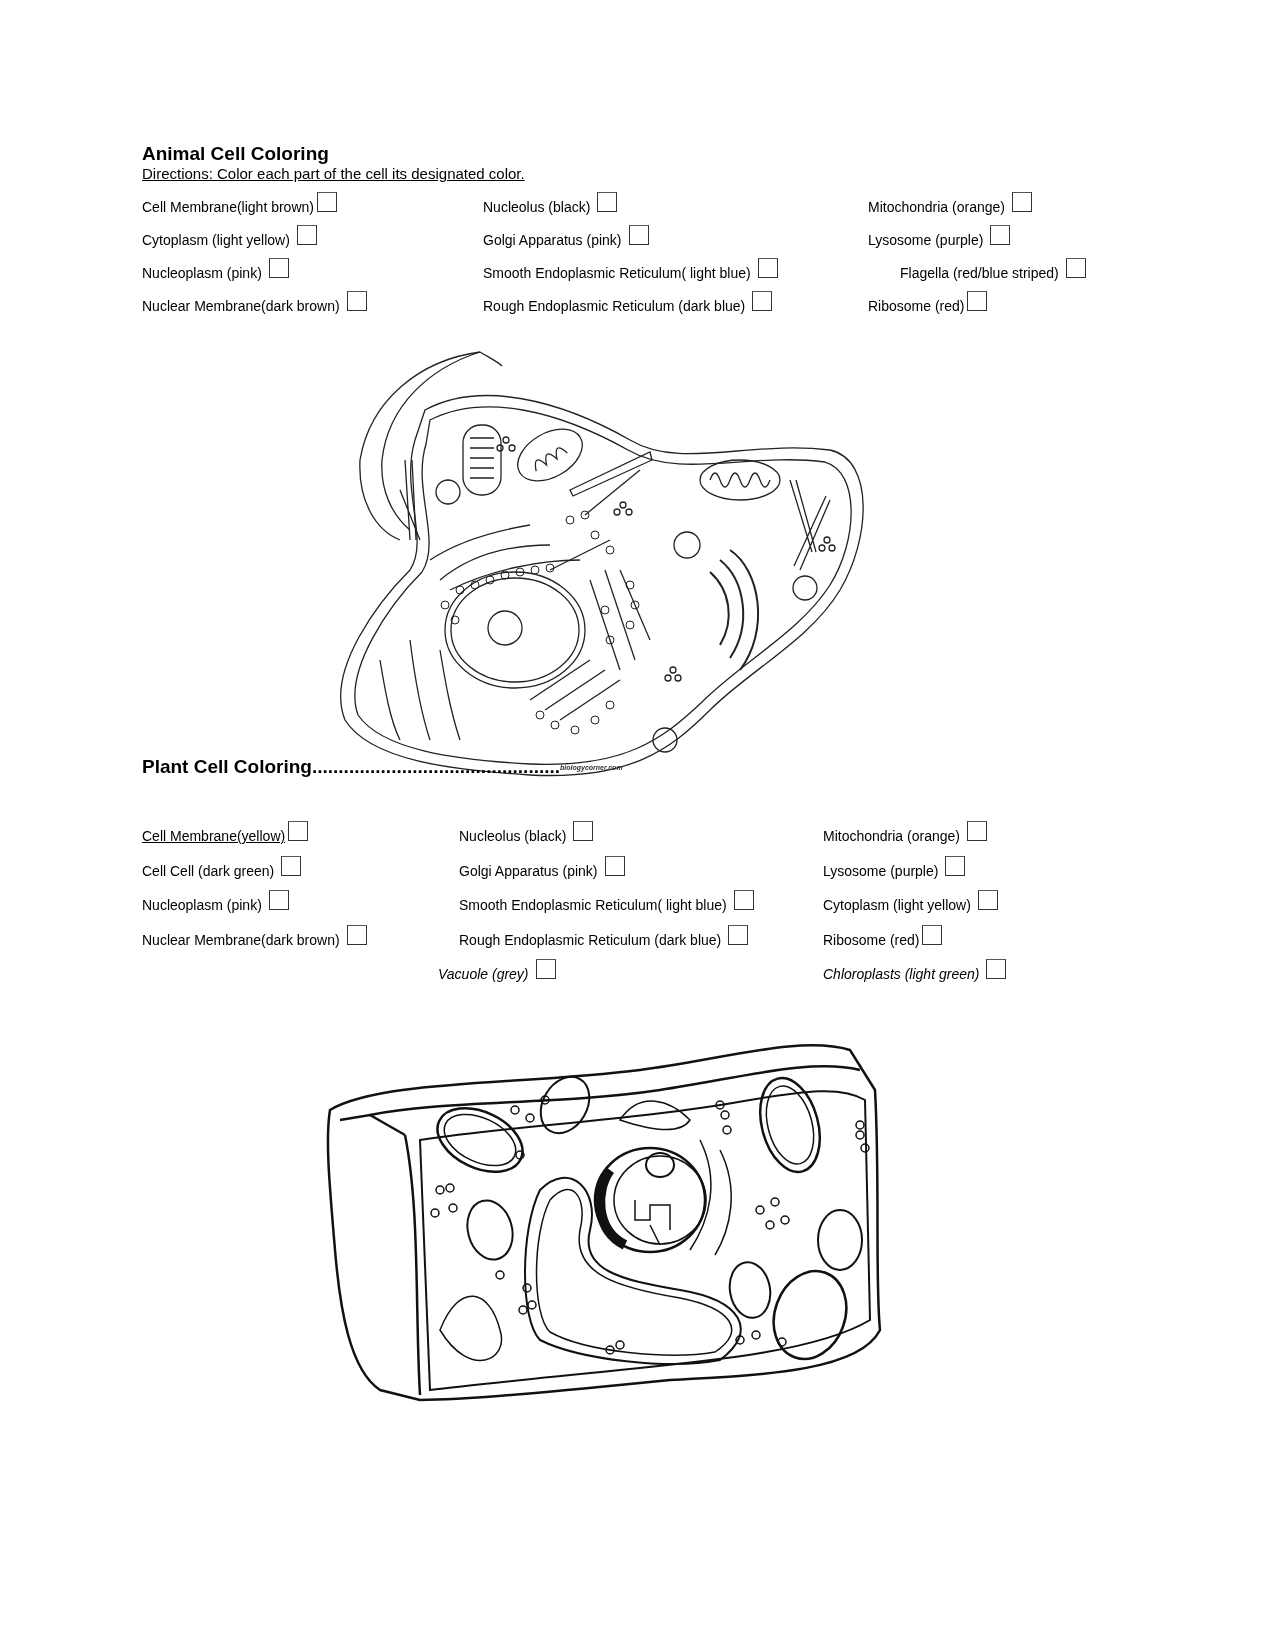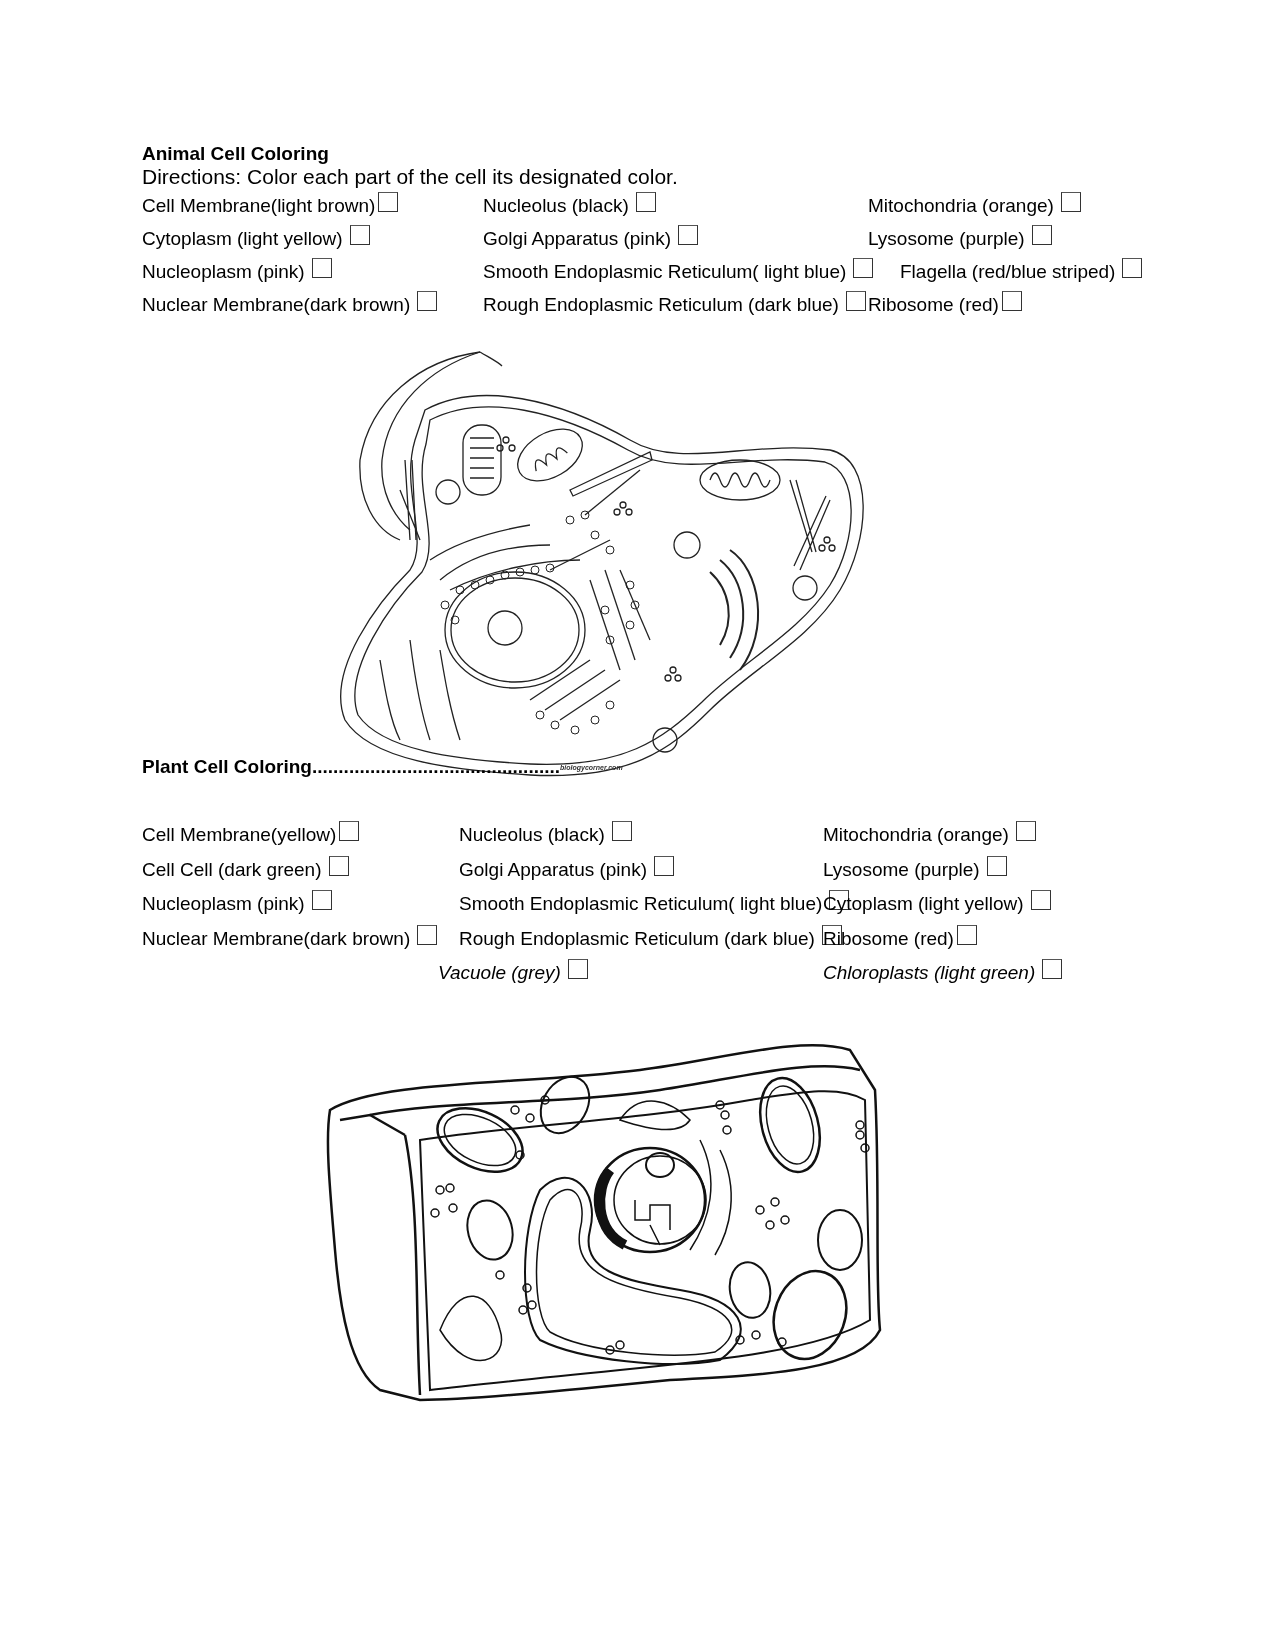--- a/index.html
+++ b/index.html
@@ -1,20 +1,20 @@
 <!DOCTYPE html>
 <html><head>
 <meta charset="utf-8">
 <style>
   html,body{margin:0;padding:0;background:#ffffff;}
   body{width:1275px;height:1651px;position:relative;overflow:hidden;font-family:"Liberation Sans",sans-serif;color:#000;}
   .abs{position:absolute;}
   .h-title{font-weight:bold;font-size:19px;}
-  .directions{font-size:21px;}
-  .item{position:absolute;font-size:19px;white-space:nowrap;display:flex;align-items:flex-start;}
+  .directions{font-size:15px;text-decoration:underline;}
+  .item{position:absolute;font-size:14px;white-space:nowrap;display:flex;align-items:flex-end;}
   .cb{display:inline-block;width:20px;height:20px;border:1px solid #333;border-top-color:#555;background:#fff;margin-left:3px;position:relative;top:-3px;box-sizing:border-box;}
   svg{position:absolute;}
   .wm{font-size:7px;font-style:italic;font-weight:bold;color:#333;}
 </style>
 </head>
 <body>
 
 <div class="abs h-title" style="left:142px;top:143px;">Animal Cell Coloring</div>
 <div class="abs directions" style="left:142px;top:165px;">Directions: Color each part of the cell its designated color.</div>
 
@@ -153,21 +153,21 @@
       <circle cx="265" cy="380" r="4"></circle>
     <circle cx="280" cy="365" r="4"></circle>
       <circle cx="115" cy="265" r="4"></circle>
       <circle cx="125" cy="280" r="4"></circle>
   </g>
 </svg>
 <div class="abs wm" style="left:560px;top:764px;">biologycorner.com</div>
 
 <div class="abs h-title" style="left:142px;top:756px;">Plant Cell Coloring...............................................</div>
 <div id="plant-legend">
-    <div class="item" style="left: 142px; top: 824px;">
+    <div class="item" style="left: 142px; top: 824px; text-decoration: underline;">
       <span>Cell Membrane(yellow)</span>
       <span class="cb"></span>
     </div>
     <div class="item" style="left: 142px; top: 858.5px;">
       <span>Cell Cell (dark green)</span>
       <span class="cb" style="margin-left: 7px;"></span>
     </div>
     <div class="item" style="left: 142px; top: 893px;">
       <span>Nucleoplasm (pink)</span>
       <span class="cb" style="margin-left: 7px;"></span>

